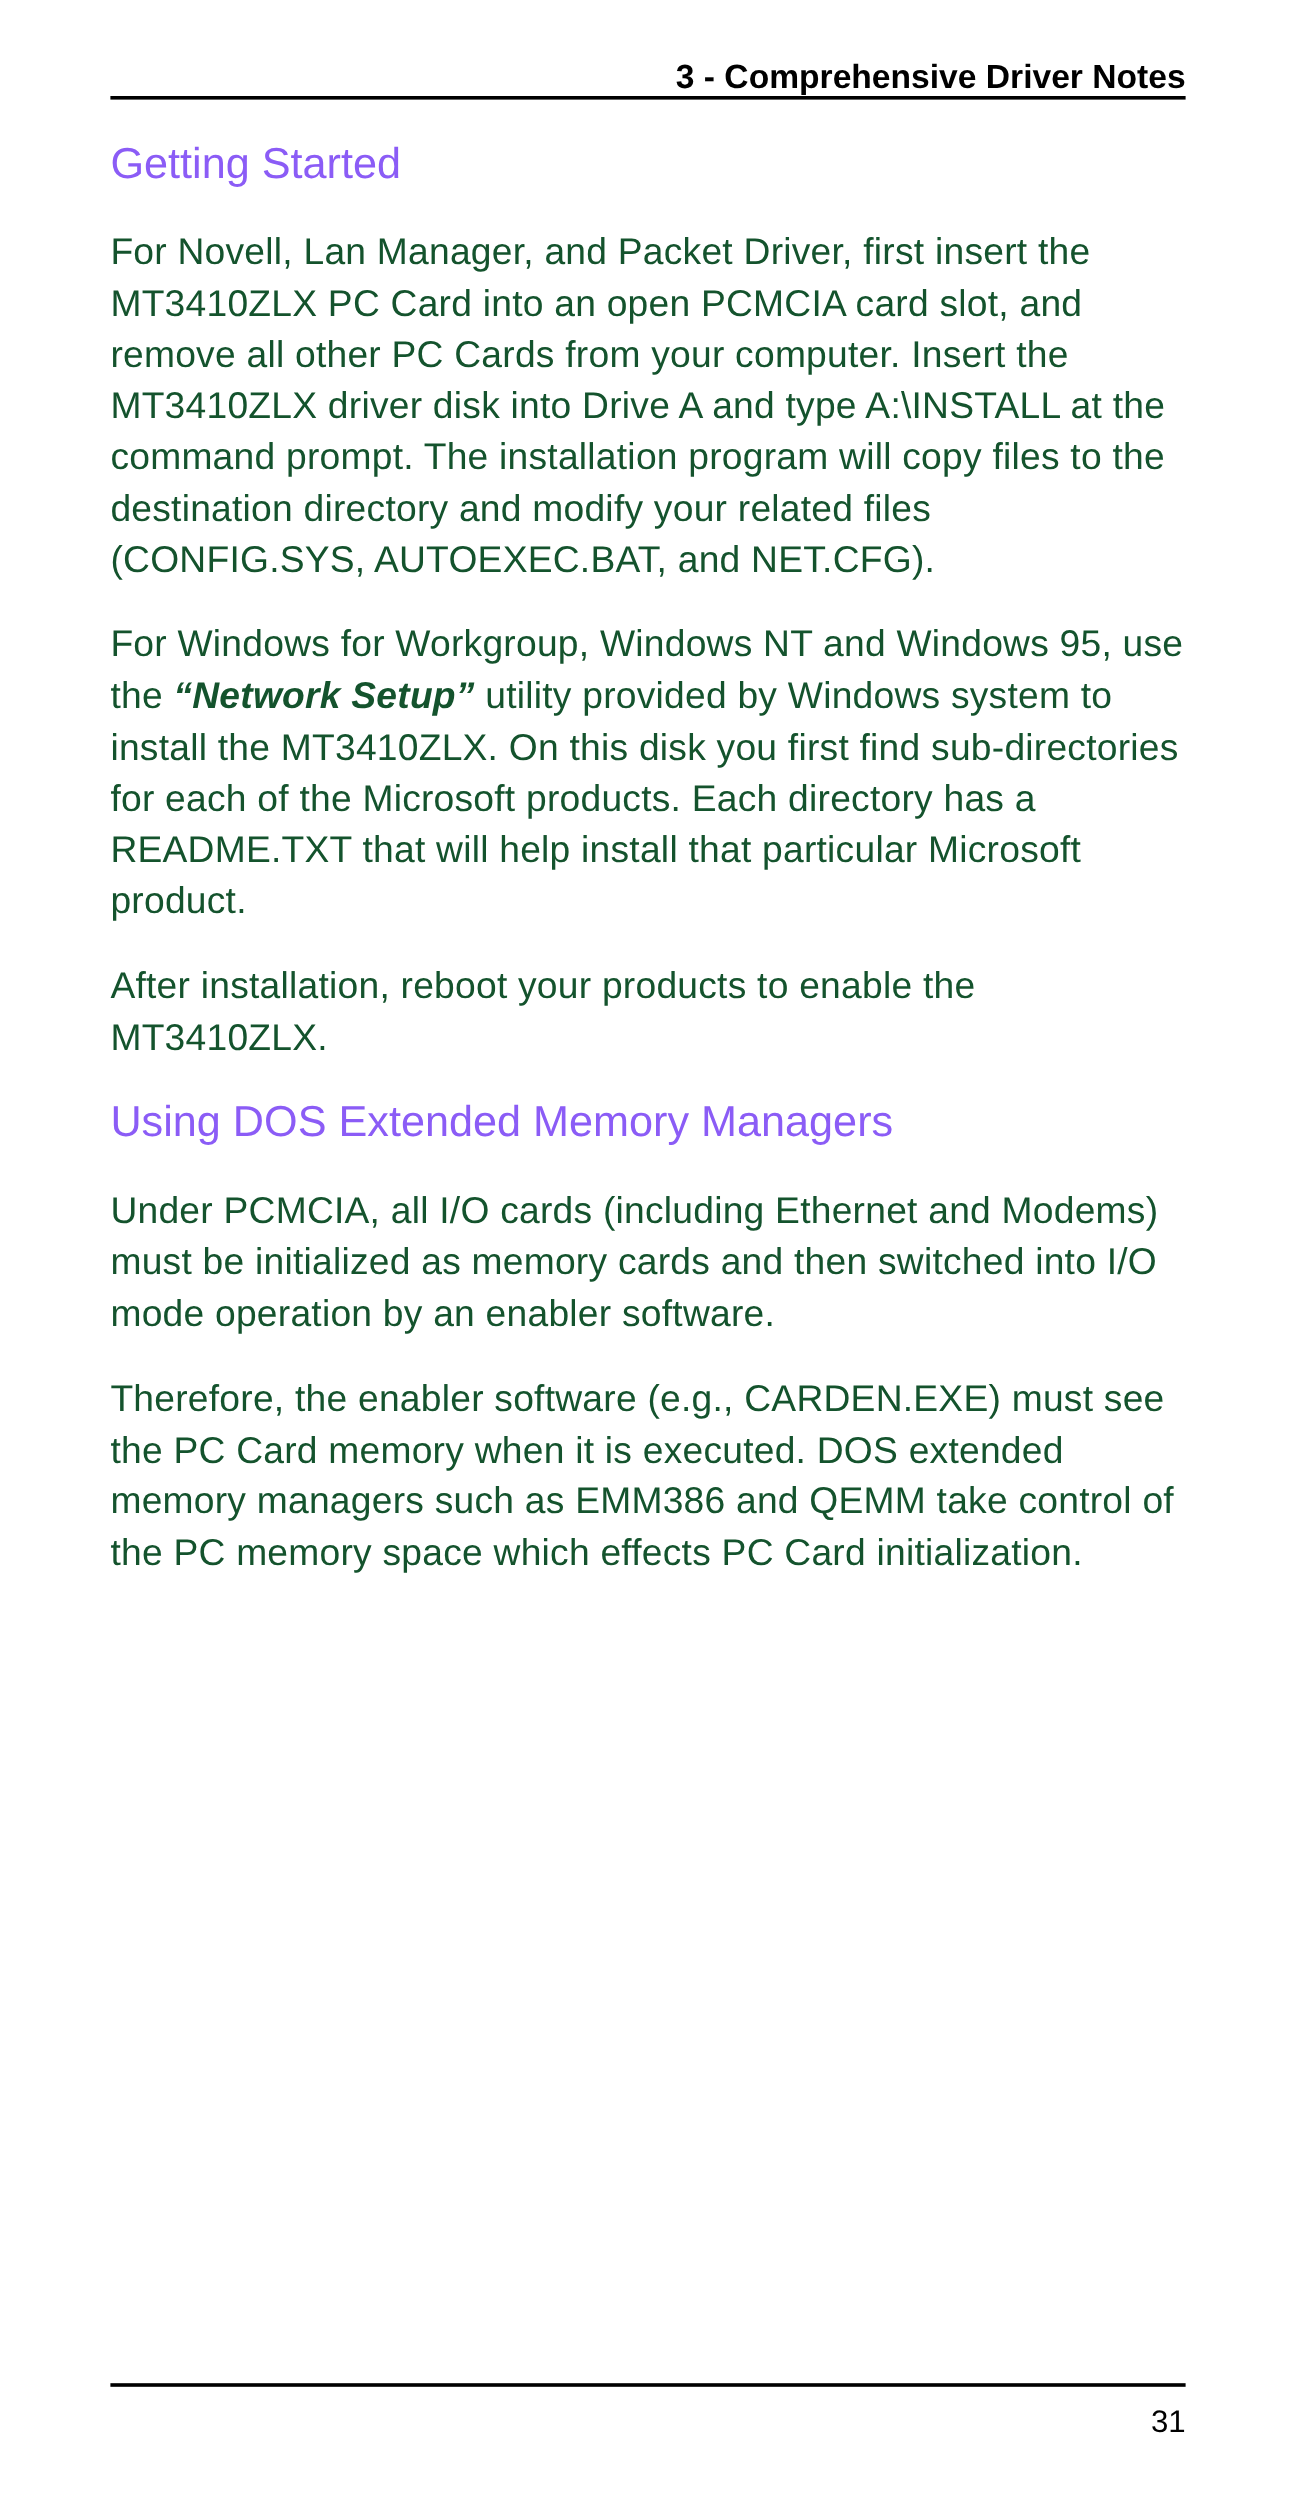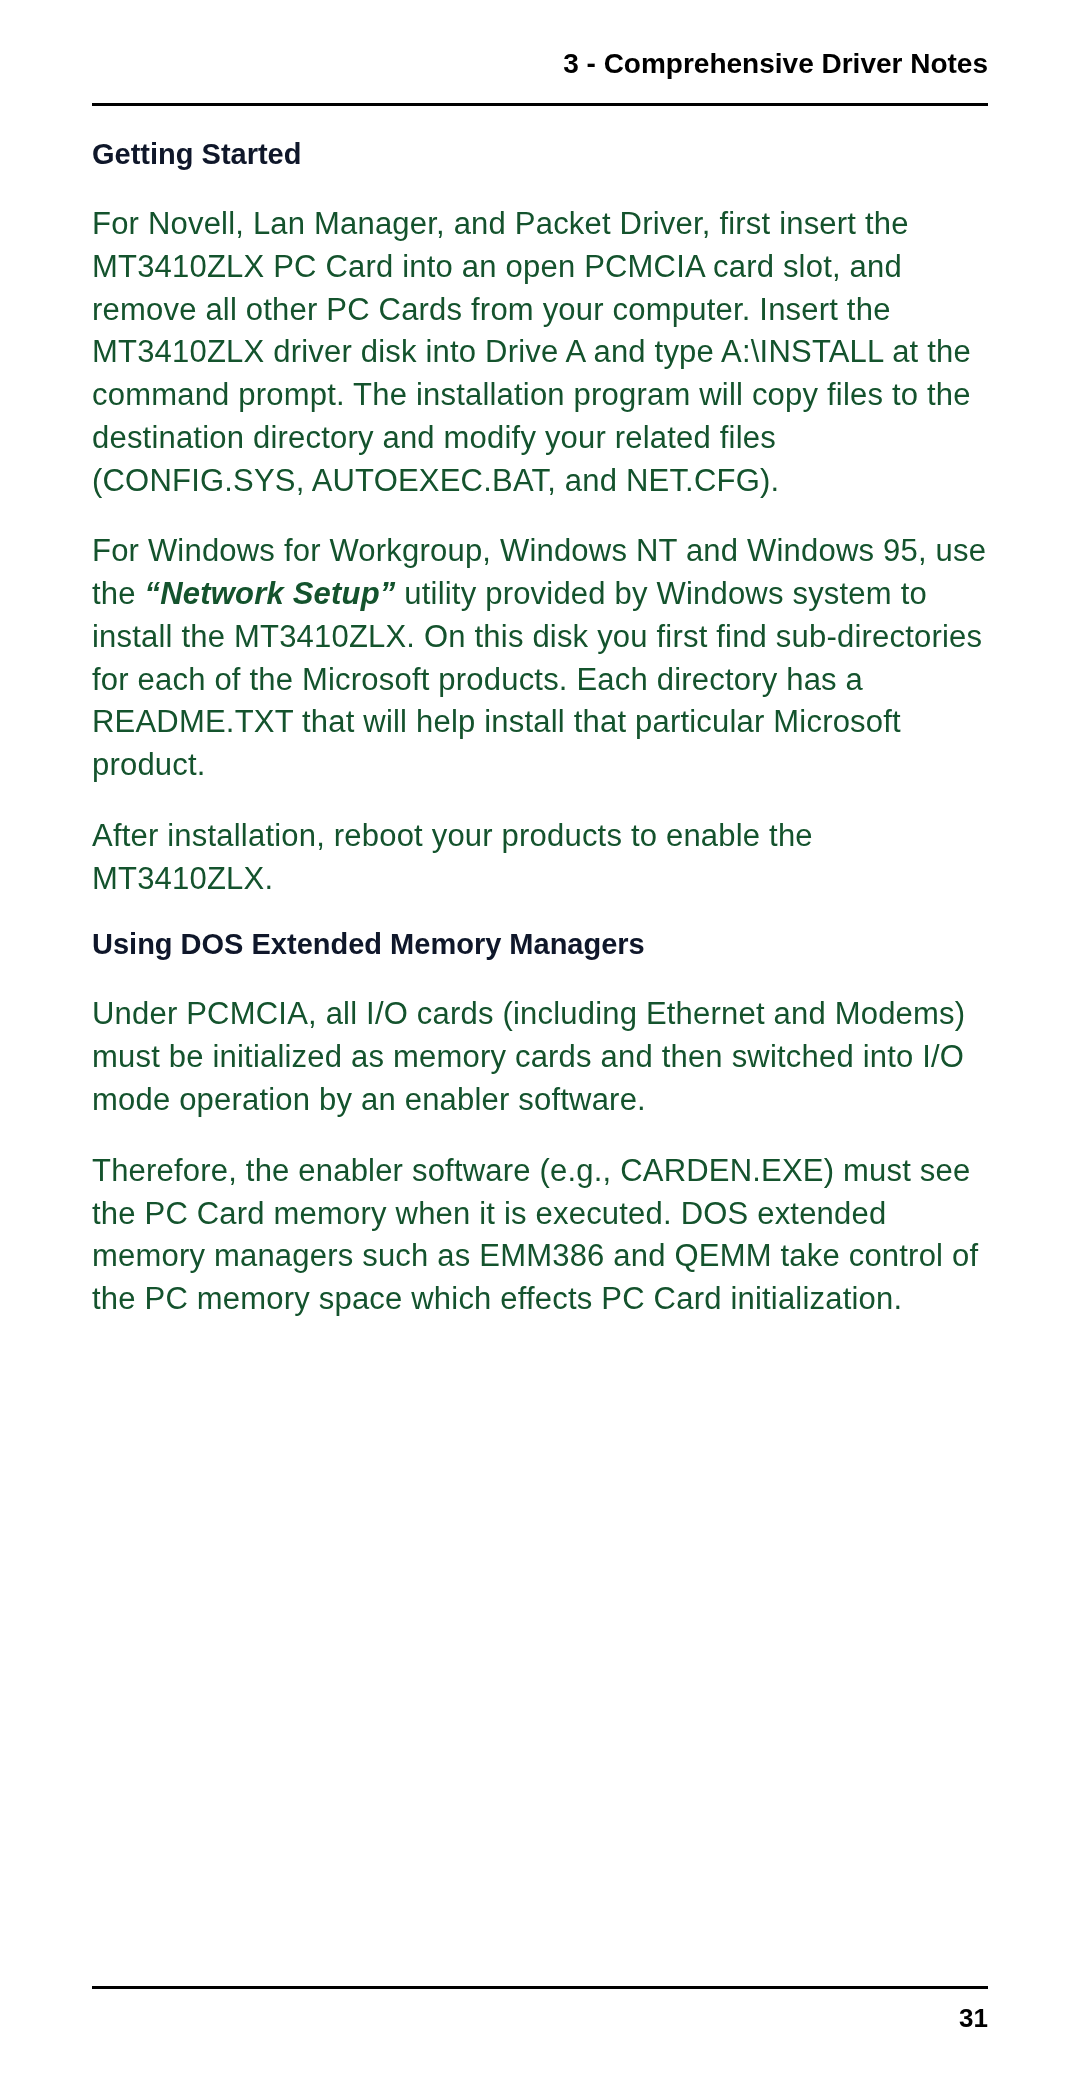--- a/index.html
+++ b/index.html
@@ -13,28 +13,28 @@
       width: 1080px;
       height: 2082px;
       padding: 48px 92px 48px 92px;
       position: relative;
     }
     .header {
       text-align: right;
       font-weight: bold;
       font-size: 28px;
       color: #000;
-      padding-bottom: 23px;
+      padding-bottom: 0;
       border-bottom: 3px solid #000;
       margin-bottom: 32px;
     }
     h2 {
-      font-size: 29px;
-      font-weight: bold;
-      color: #0f172a;
+      font-size: 36px;
+      font-weight: normal;
+      color: #8b5cf6;
       margin-top: 28px;
       margin-bottom: 32px;
     }
     h2.section2 {
       margin-top: 26px;
     }
     p {
       font-size: 31px;
       line-height: 1.38;
       color: #14532d;
@@ -46,21 +46,21 @@
       font-weight: bold;
     }
     .footer {
       position: absolute;
       bottom: 48px;
       left: 92px;
       right: 92px;
       border-top: 3px solid #000;
       padding-top: 14px;
       text-align: right;
-      font-weight: bold;
+      font-weight: normal;
       font-size: 26px;
     }
   </style>
 </head>
 <body>
 
 <div class="header">
   <span>3 - Comprehensive Driver Notes</span>
 </div>
 

